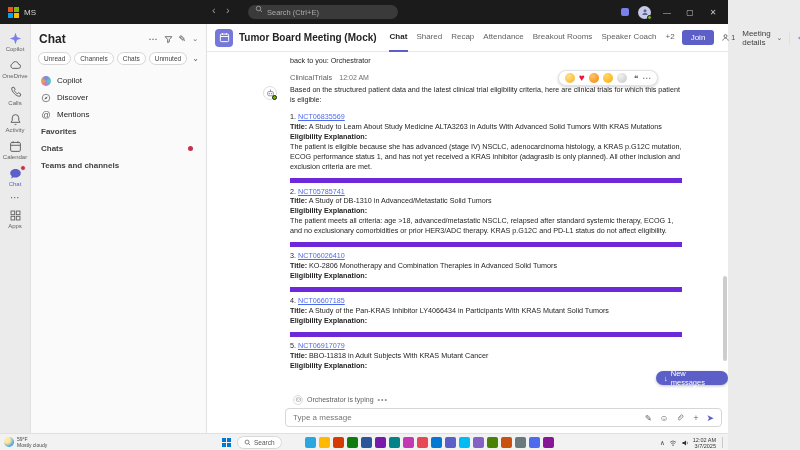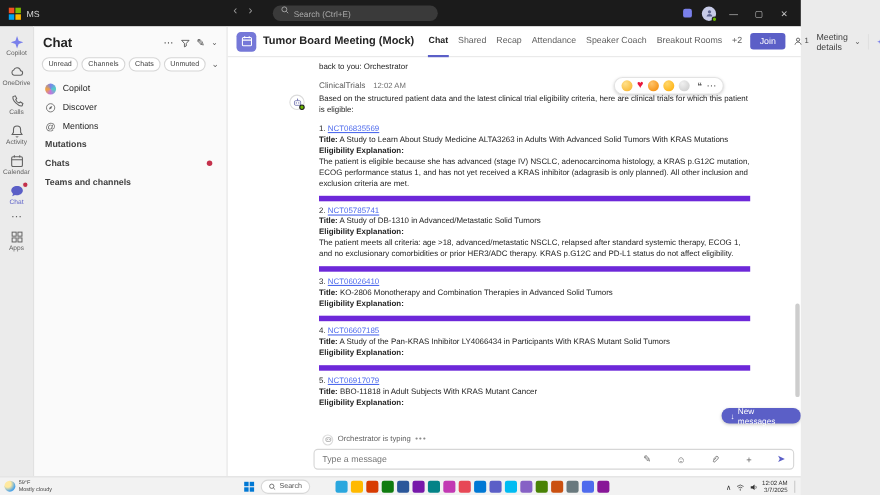--- a/index.html
+++ b/index.html
@@ -112,21 +112,21 @@
   .thumb{position:absolute;right:0;width:4px;height:85px;bottom:28px;background:#cdcdcd;border-radius:2px}
 
   
   .typing{display:flex;align-items:center;gap:4px;padding-left:86px;height:13px;
     font-size:7px;color:#616161;flex:none}
   .typ-avatar{width:10px;height:10px;border-radius:50%;background:#fff;border:1px solid #dcdcdc;
     display:flex;align-items:center;justify-content:center}
   .dots{letter-spacing:1px;color:#8a8a8a}
   .composer-area{flex:none;padding:2px 0 6px 78px}
   .composer{width:437px;height:19px;border:1px solid #d6d6d6;border-radius:4px;background:#fff;
-    display:flex;align-items:center;gap:23px;padding:0 7px}
+    display:flex;align-items:center;gap:8px;padding:0 7px}
   .composer input{flex:1;border:none;outline:none;font-size:8px;font-family:inherit;color:#242424}
   .composer input::placeholder{color:#767676}
   .cmp-ic{font-size:8.5px;color:#5f5f5f}
   .send{font-size:9px;color:#5b5fc7}
 
   
   .taskbar{position:absolute;left:0;right:0;bottom:0;height:17px;background:#f2f2f2;
     border-top:1px solid #e0e0e0}
   .weather{position:absolute;left:4px;top:2px;display:flex;align-items:center;gap:3px}
   .w-ic{width:10px;height:10px;border-radius:50%;
@@ -265,21 +265,21 @@
         <circle cx="8" cy="8" r="6" fill="none" stroke="#616161" stroke-width="1.2"></circle>
         <path d="M10.5 5.5 9 9l-3.5 1.5L7 7z" fill="#616161"></path>
       </svg>
       <span>Discover</span>
     </div>
     <div class="p-item">
       <span class="ci-at">@</span>
       <span>Mentions</span>
     </div>
     <div class="p-section">
-      <span>Mutations</span>
+      <span>Favorites</span>
     </div>
     <div class="p-section">
       <span>Chats</span>
       <span class="dot-red"></span>
     </div>
     <div class="p-section">
       <span>Teams and channels</span>
     </div>
   </div>
 
@@ -292,22 +292,22 @@
           <line x1="5" y1="1.5" x2="5" y2="4" stroke="#fff" stroke-width="1.4"></line>
           <line x1="11" y1="1.5" x2="11" y2="4" stroke="#fff" stroke-width="1.4"></line>
         </svg>
       </div>
       <span class="m-title">Tumor Board Meeting (Mock)</span>
       <div class="tabs">
         <span class="tab active">Chat</span>
         <span class="tab">Shared</span>
         <span class="tab">Recap</span>
         <span class="tab">Attendance</span>
+        <span class="tab">Breakout Rooms</span>
         <span class="tab">Speaker Coach</span>
-        <span class="tab">Breakout Rooms</span>
         <span class="tab">+2</span>
       </div>
       <div class="h-right">
         <button class="join">Join</button>
         <div class="att">
           <svg width="9" height="9" viewBox="0 0 16 16">
             <circle cx="8" cy="5.5" r="2.6" fill="none" stroke="#424242" stroke-width="1.3"></circle>
             <path d="M3 13.5c1-2.8 2.8-4.2 5-4.2s4 1.4 5 4.2" fill="none" stroke="#424242" stroke-width="1.3"></path>
           </svg>
           <span>1</span>

